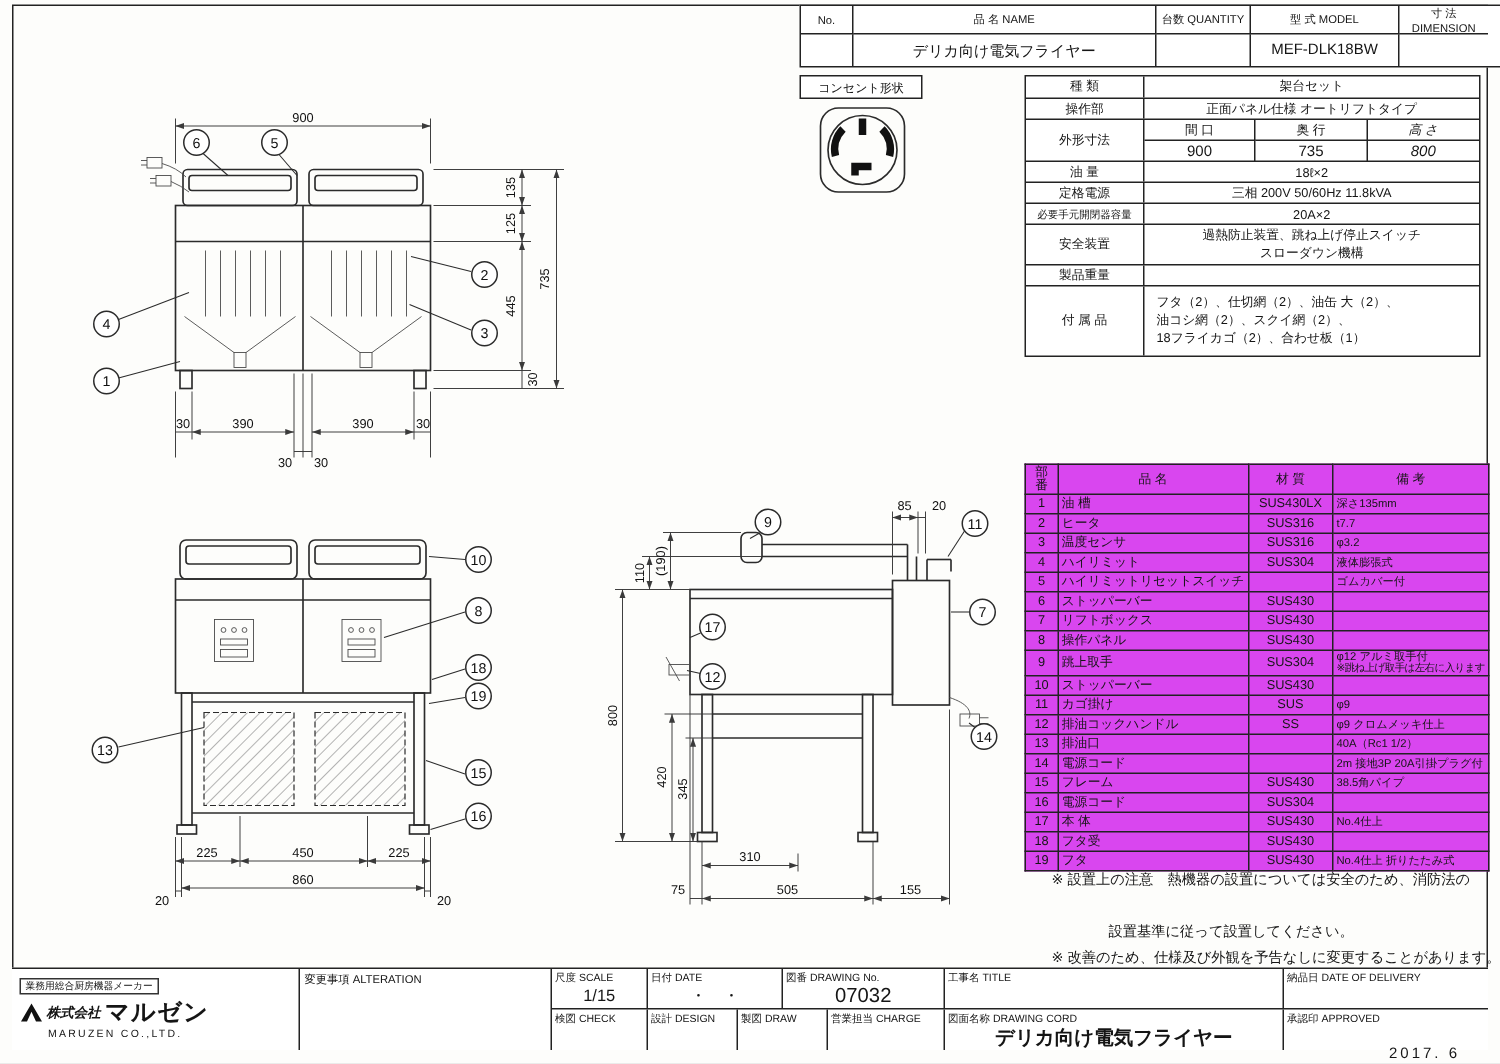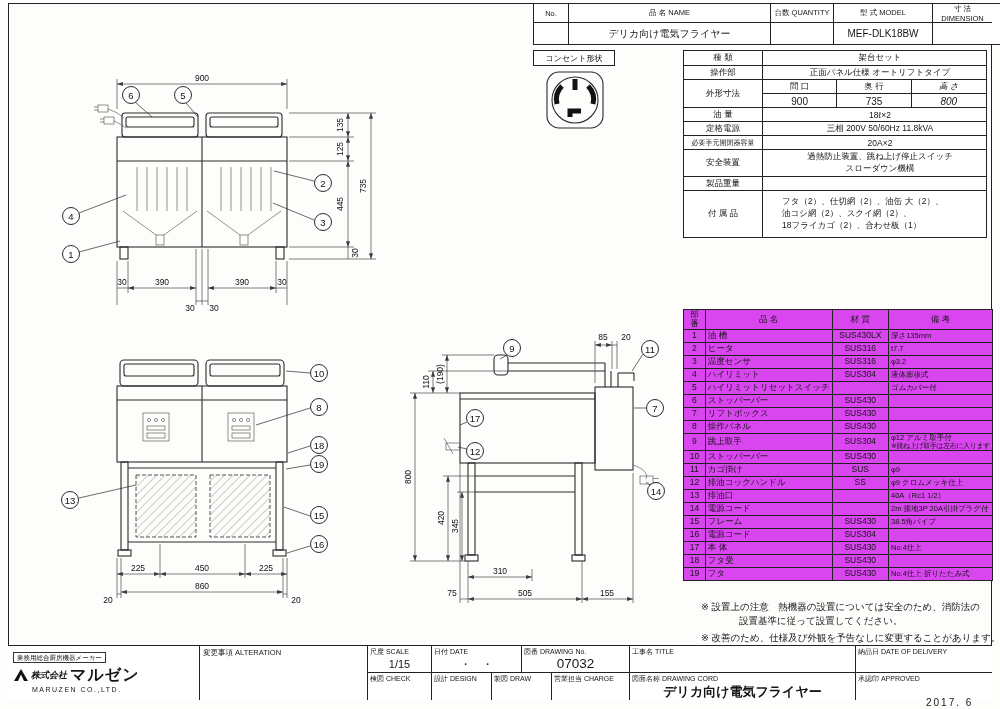--- a/index.html
+++ b/index.html
@@ -22,21 +22,21 @@
   .outlet-title { left:533px; top:50px; width:82px; height:16px; border:1.2px solid #222;
                   font-size:8px; display:flex; align-items:center; justify-content:center; background:#fff; }
   .outlet-sym { left:540px; top:69px; }
 
   
   .spec-table { left:683px; top:50px; width:304px; border:1.2px solid #222; font-size:8.5px; background:#fff; }
   .sr { display:flex; }
   .sr + .sr { border-top:1px solid #222; }
   .sl { width:79px; border-right:1px solid #222; display:flex; align-items:center;
         justify-content:center; text-align:center; padding:0 1px; }
-  .sv { flex:1; display:flex; align-items:center; justify-content:center; text-align:center; padding:0 2px;margin-left:11px; }
+  .sv { flex:1; display:flex; align-items:center; justify-content:center; text-align:center; padding:0 2px; }
   .sv.col { flex-direction:column; justify-content:center; }
   .sv.left { align-items:flex-start; text-align:left; padding-left:8px; }
   .dims-grid { flex:1; display:grid; grid-template-columns:1fr 1fr 1fr; grid-template-rows:14px 14px; }
   .dgc { border-right:1px solid #222; border-bottom:1px solid #222;
          display:flex; align-items:center; justify-content:center; }
   .dgc.lastcol { border-right:none;font-style:italic; } .dgc.lastrow { border-bottom:none; font-size:10px; }
 
   
   .parts { left:683px; top:309px; width:310px; border-collapse:collapse; font-size:8.5px; background:#d946ef; }
   .parts th, .parts td { border:1px solid #222; height:13px; line-height:1.1; padding:0 2px; font-weight:normal; }
@@ -293,21 +293,21 @@
         </tr>
         <tr>
           <td class="pt-no">19</td>
           <td class="pt-name">フタ</td>
           <td class="pt-material">SUS430</td>
           <td class="pt-note">No.4仕上 折りたたみ式</td>
         </tr>
       </tbody>
   </table>
 
-  <div class="abs note" style="left:701px;top:601px">※ 設置上の注意　熱機器の設置については安全のため、消防法の</div>
+  <div class="abs note" style="left:701px;top:580px">※ 設置上の注意　熱機器の設置については安全のため、消防法の</div>
   <div class="abs note" style="left:739px;top:615px">設置基準に従って設置してください。</div>
   <div class="abs note" style="left:701px;top:632px">※ 改善のため、仕様及び外観を予告なしに変更することがあります。</div>
 
   <svg class="abs" style="left:40px;top:55px" width="360" height="262" viewBox="0 0 360 262">
     <defs>
       <marker id="ar1" viewBox="0 0 10 10" refX="10" refY="5" markerWidth="9" markerHeight="9" orient="auto-start-reverse">
         <path d="M0,1.5 L10,5 L0,8.5 Z" fill="#3a3a3a"></path>
       </marker>
     </defs>
     <g class="ln">

